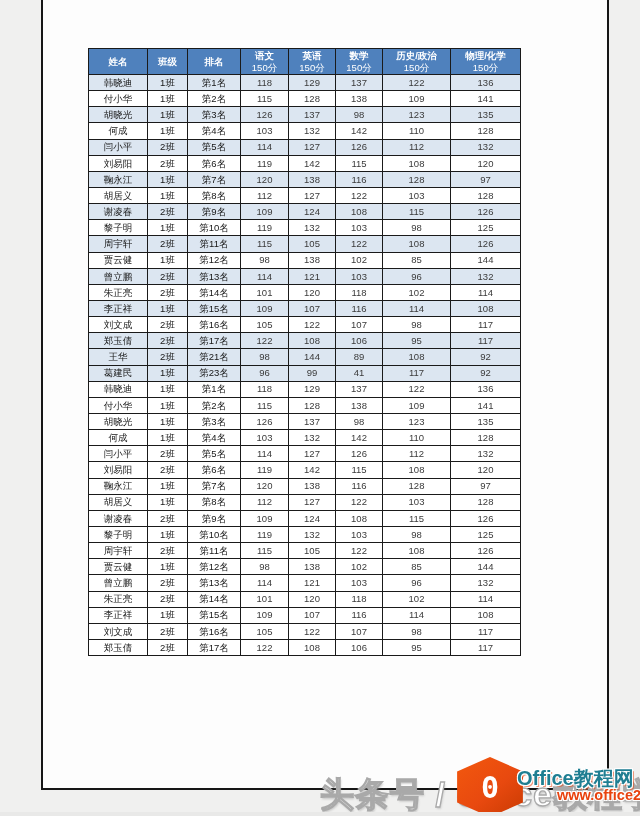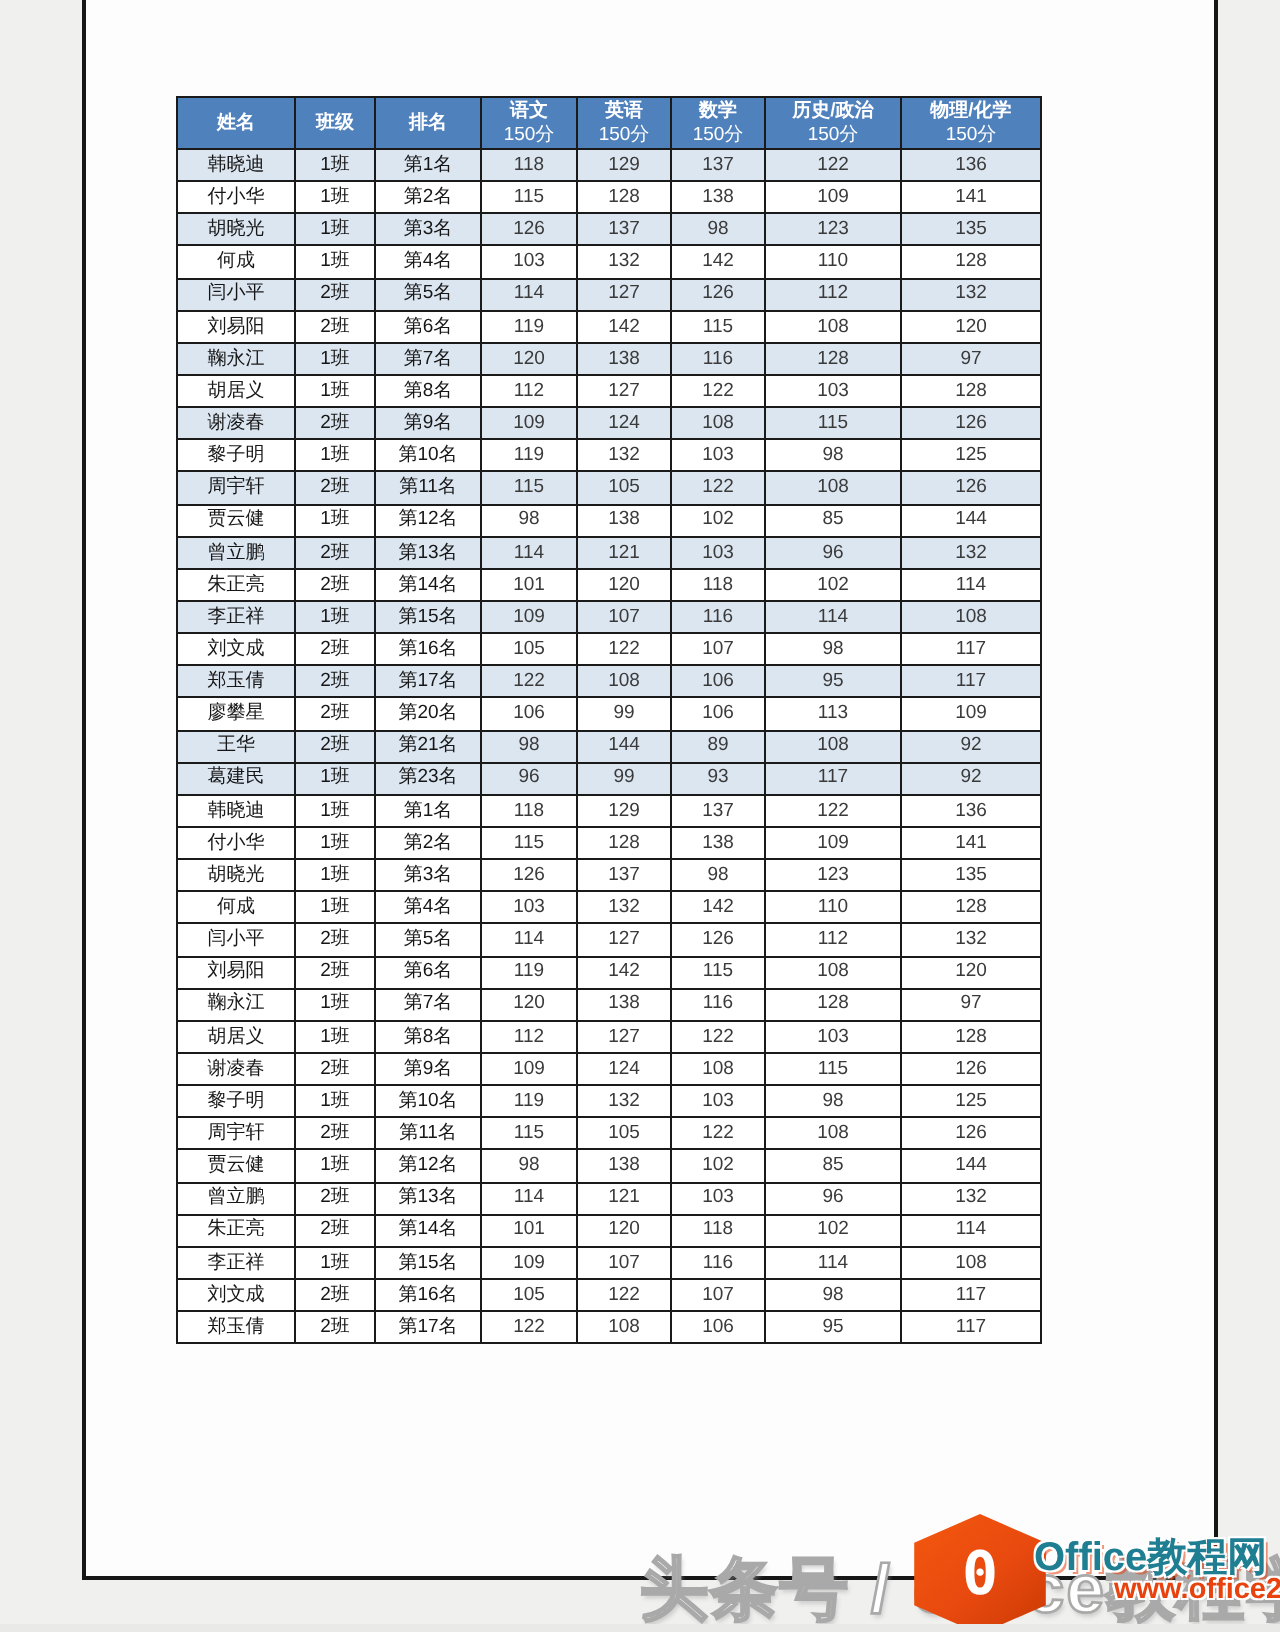--- a/index.html
+++ b/index.html
@@ -261,47 +261,37 @@
           <tr class="band">
             <td class="nm">郑玉倩</td>
             <td class="cl">2班</td>
             <td class="rk">第17名</td>
             <td>122</td>
             <td>108</td>
             <td>106</td>
             <td>95</td>
             <td>117</td>
           </tr>
-          <tr>
-            <td class="nm">廖攀星</td>
-            <td class="cl">2班</td>
-            <td class="rk">第20名</td>
-            <td>106</td>
-            <td>99</td>
-            <td>106</td>
-            <td>113</td>
-            <td>109</td>
-          </tr>
           <tr class="band">
             <td class="nm">王华</td>
             <td class="cl">2班</td>
             <td class="rk">第21名</td>
             <td>98</td>
             <td>144</td>
             <td>89</td>
             <td>108</td>
             <td>92</td>
           </tr>
           <tr class="band">
             <td class="nm">葛建民</td>
             <td class="cl">1班</td>
             <td class="rk">第23名</td>
             <td>96</td>
             <td>99</td>
-            <td>93</td>
+            <td>41</td>
             <td>117</td>
             <td>92</td>
           </tr>
           <tr>
             <td class="nm">韩晓迪</td>
             <td class="cl">1班</td>
             <td class="rk">第1名</td>
             <td>118</td>
             <td>129</td>
             <td>137</td>

